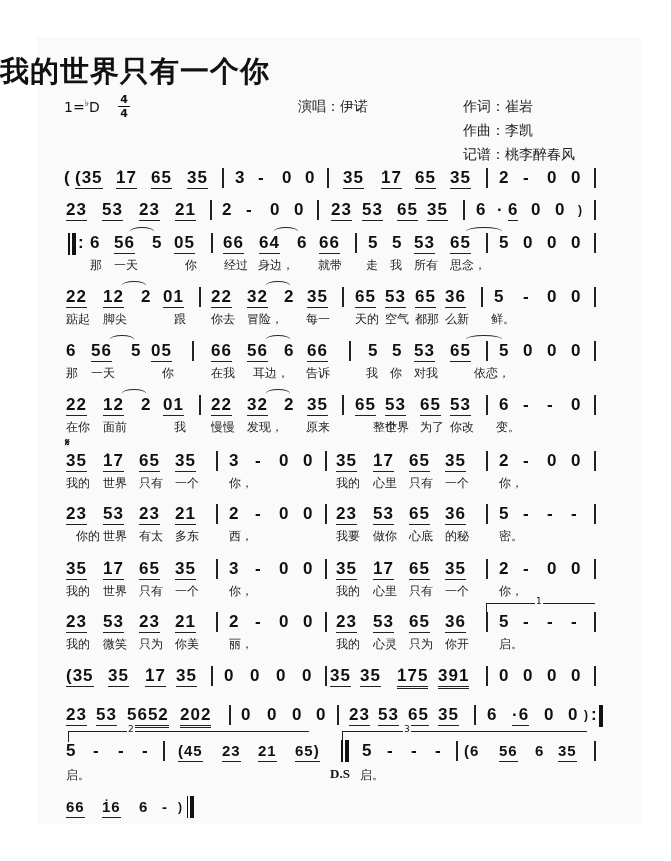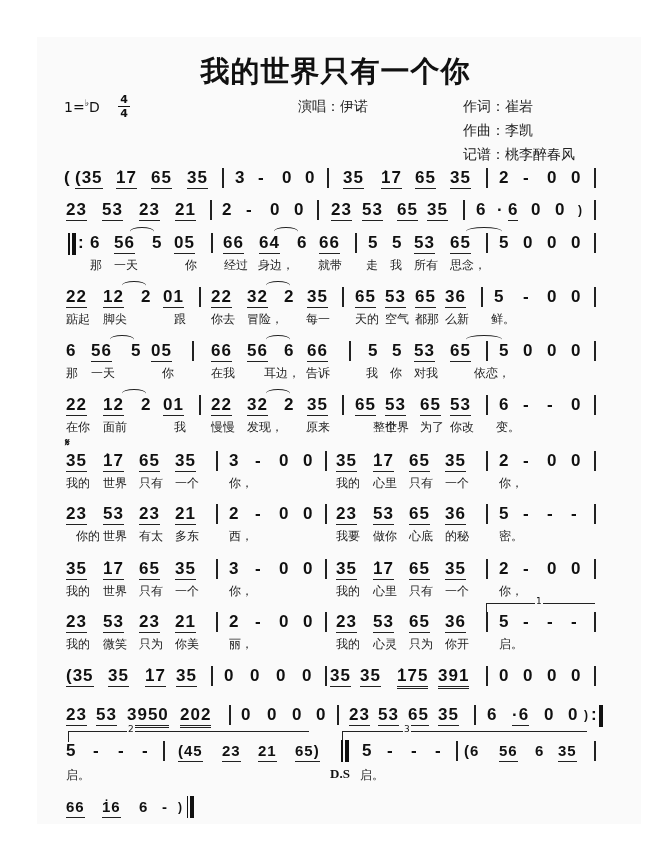--- a/index.html
+++ b/index.html
@@ -1,18 +1,18 @@
 <!DOCTYPE html>
 <html><head>
 <meta charset="utf-8">
 <style>
   html,body{margin:0;padding:0;background:#ffffff;}
   body{width:671px;height:861px;position:relative;overflow:hidden;font-family:"DejaVu Sans",sans-serif;color:#111;}
   .paper{position:absolute;left:37px;top:37px;width:604px;height:787px;background:#fafafa;}
-  .title{position:absolute;left:0;top:52px;width:671px;text-align:center;font-family:"DejaVu Serif",serif;font-weight:bold;font-size:29px;letter-spacing:1px;color:#111;}
+  .title{position:absolute;left:0;top:52px;width:671px;font-family:"DejaVu Serif",serif;font-weight:bold;font-size:29px;letter-spacing:1px;color:#111;}
   .meta{position:absolute;font-size:14px;color:#222;white-space:nowrap;}
   .key{position:absolute;left:64px;top:98px;font-size:14px;}
   .key sup{font-size:9px;}
   .frac{position:absolute;left:118px;top:94px;font-size:11px;font-weight:bold;line-height:11px;text-align:center;width:12px;}
   .frac .bar{border-top:1px solid #111;margin:1px 0;}
   .row{position:absolute;left:0;width:671px;height:32px;}
   .tok{position:absolute;font-family:"Liberation Sans",sans-serif;font-weight:bold;font-size:17px;line-height:20px;white-space:pre;letter-spacing:1px;}
   .u{border-bottom:1.5px solid #222;}
   .uu{border-bottom:3px double #222;}
   .bar-v{position:absolute;width:1.5px;height:20px;background:#222;}
@@ -188,21 +188,21 @@
   <div class="bar-v" style="left:486px;top:0"></div>
   <span class="tok" style="left:499px">5</span>
   <span class="tok" style="left:523px">0</span>
   <span class="tok" style="left:547px">0</span>
   <span class="tok" style="left:571px">0</span>
   <div class="bar-v" style="left:594px;top:0"></div>
   <span class="lyr" style="left:66px;top:24px">那</span>
   <span class="lyr" style="left:91px;top:24px">一天</span>
   <span class="lyr" style="left:162px;top:24px">你</span>
   <span class="lyr" style="left:211px;top:24px">在我</span>
-  <span class="lyr" style="left:264px;top:24px">耳边，</span>
+  <span class="lyr" style="left:253px;top:24px">耳边，</span>
   <span class="lyr" style="left:306px;top:24px">告诉</span>
   <span class="lyr" style="left:366px;top:24px">我</span>
   <span class="lyr" style="left:390px;top:24px">你</span>
   <span class="lyr" style="left:414px;top:24px">对我</span>
   <span class="lyr" style="left:474px;top:24px">依恋，</span>
 </div>
 
 <div class="row" style="top:395px">
   <span class="tok u" style="left:66px">22</span>
   <div class="tie" style="left:122px;top:-6px;width:24px"></div>
@@ -396,21 +396,21 @@
   <span class="tok" style="left:499px">0</span>
   <span class="tok" style="left:523px">0</span>
   <span class="tok" style="left:547px">0</span>
   <span class="tok" style="left:571px">0</span>
   <div class="bar-v" style="left:594px;top:0"></div>
 </div>
 
 <div class="row" style="top:705px">
   <span class="tok u" style="left:66px">23</span>
   <span class="tok u" style="left:96px">53</span>
-  <span class="tok uu" style="left:127px">3950</span>
+  <span class="tok uu" style="left:127px">5652</span>
   <span class="tok uu" style="left:180px">202</span>
   <div class="bar-v" style="left:229px;top:0"></div>
   <span class="tok" style="left:241px">0</span>
   <span class="tok" style="left:267px">0</span>
   <span class="tok" style="left:292px">0</span>
   <span class="tok" style="left:316px">0</span>
   <div class="bar-v" style="left:337px;top:0"></div>
   <span class="tok u" style="left:349px">23</span>
   <span class="tok u" style="left:378px">53</span>
   <span class="tok u" style="left:408px">65</span>

